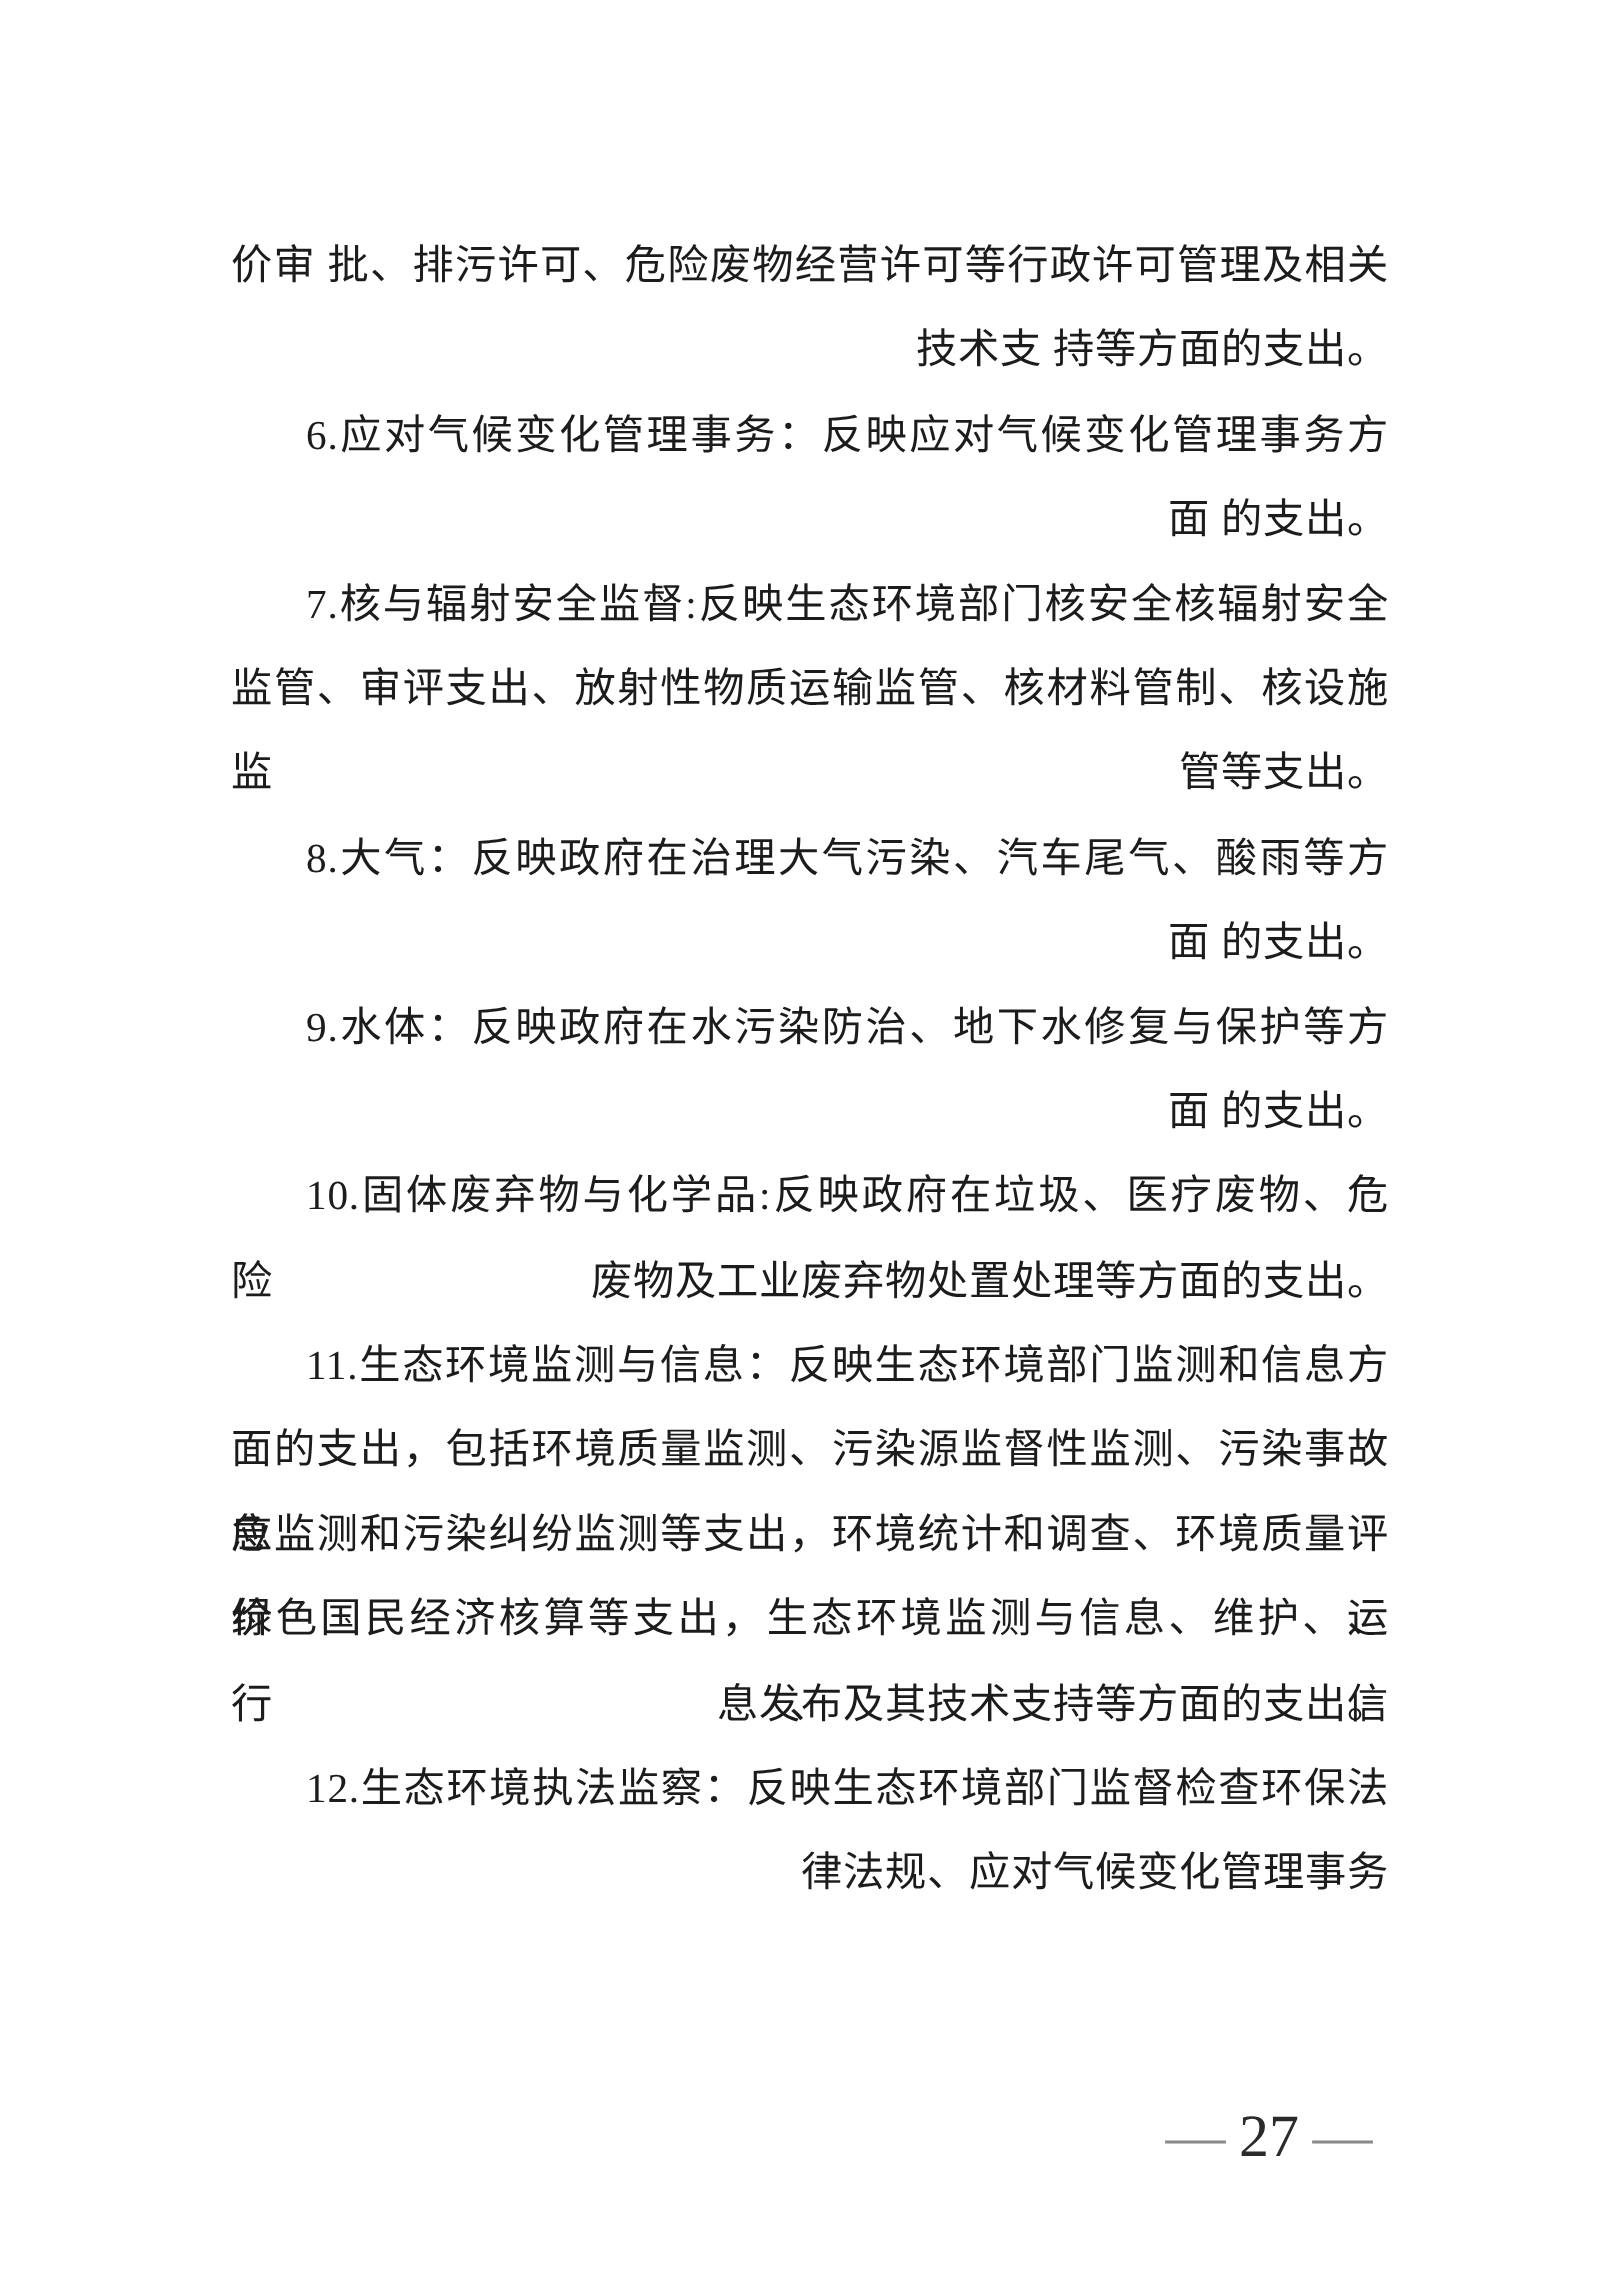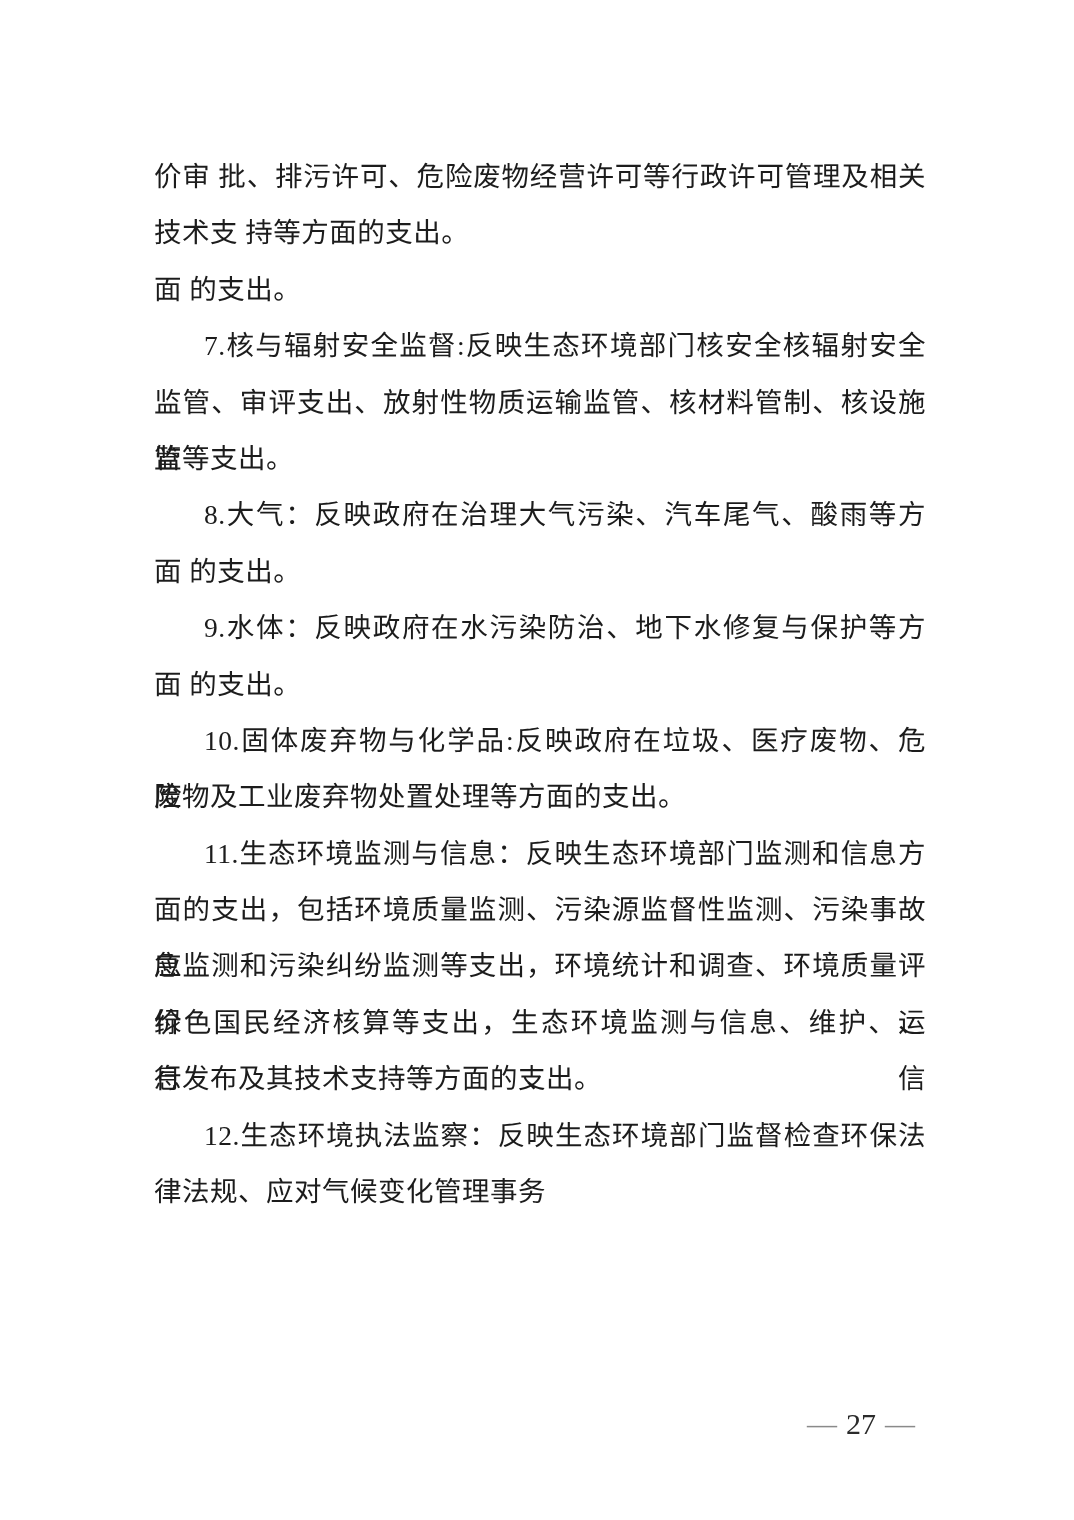--- a/index.html
+++ b/index.html
@@ -28,37 +28,37 @@
   .paragraph {
     margin: 0;
     padding: 0;
   }
   .line {
     height: 56.4px;
     line-height: 56.4px;
     font-size: 27.5px;
     color: #1c1c1c;
     letter-spacing: 0.5px;
-    text-align: left;
+    text-align: right;
   }
   
   .line.fill {
     text-align: justify;
     text-align-last: justify;
     text-justify: inter-character;
   }
   
   .line.indent {
     text-indent: 50px;
   }
   .page-number {
     position: absolute;
     top: 1404px;
     right: 150px;
-    font-size: 30px;
+    font-size: 40px;
     line-height: 40px;
     white-space: nowrap;
   }
   .page-number .dash {
     color: #8a8a8a;
     margin: 0 9px;
   }
   .page-number .num {
     color: #2b2b2b;
   }
@@ -68,20 +68,21 @@
 
 <div class="page">
 
   <div class="doc-body">
 
   <div class="paragraph">
         <div class="line fill">价审 批、排污许可、危险废物经营许可等行政许可管理及相关</div>
         <div class="line">技术支 持等方面的支出。</div>
       </div>
       <div class="paragraph">
+        <div class="line fill indent">6.应对气候变化管理事务：反映应对气候变化管理事务方</div>
         <div class="line">面 的支出。</div>
       </div>
       <div class="paragraph">
         <div class="line fill indent">7.核与辐射安全监督:反映生态环境部门核安全核辐射安全</div>
         <div class="line fill">监管、审评支出、放射性物质运输监管、核材料管制、核设施监</div>
         <div class="line">管等支出。</div>
       </div>
       <div class="paragraph">
         <div class="line fill indent">8.大气：反映政府在治理大气污染、汽车尾气、酸雨等方</div>
         <div class="line">面 的支出。</div>

